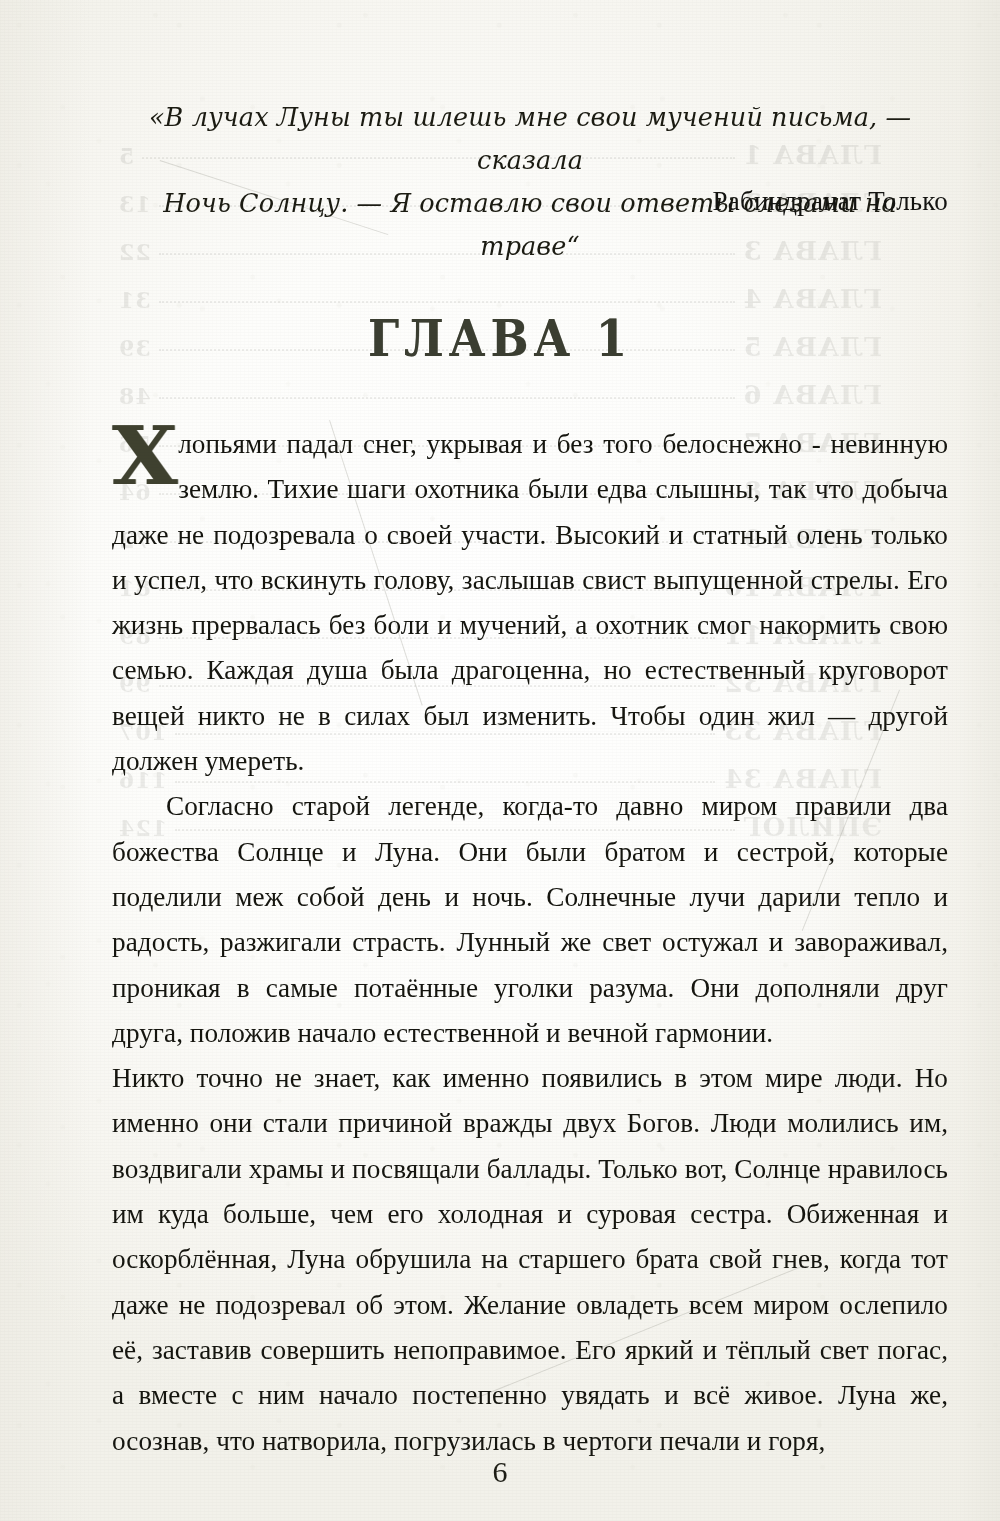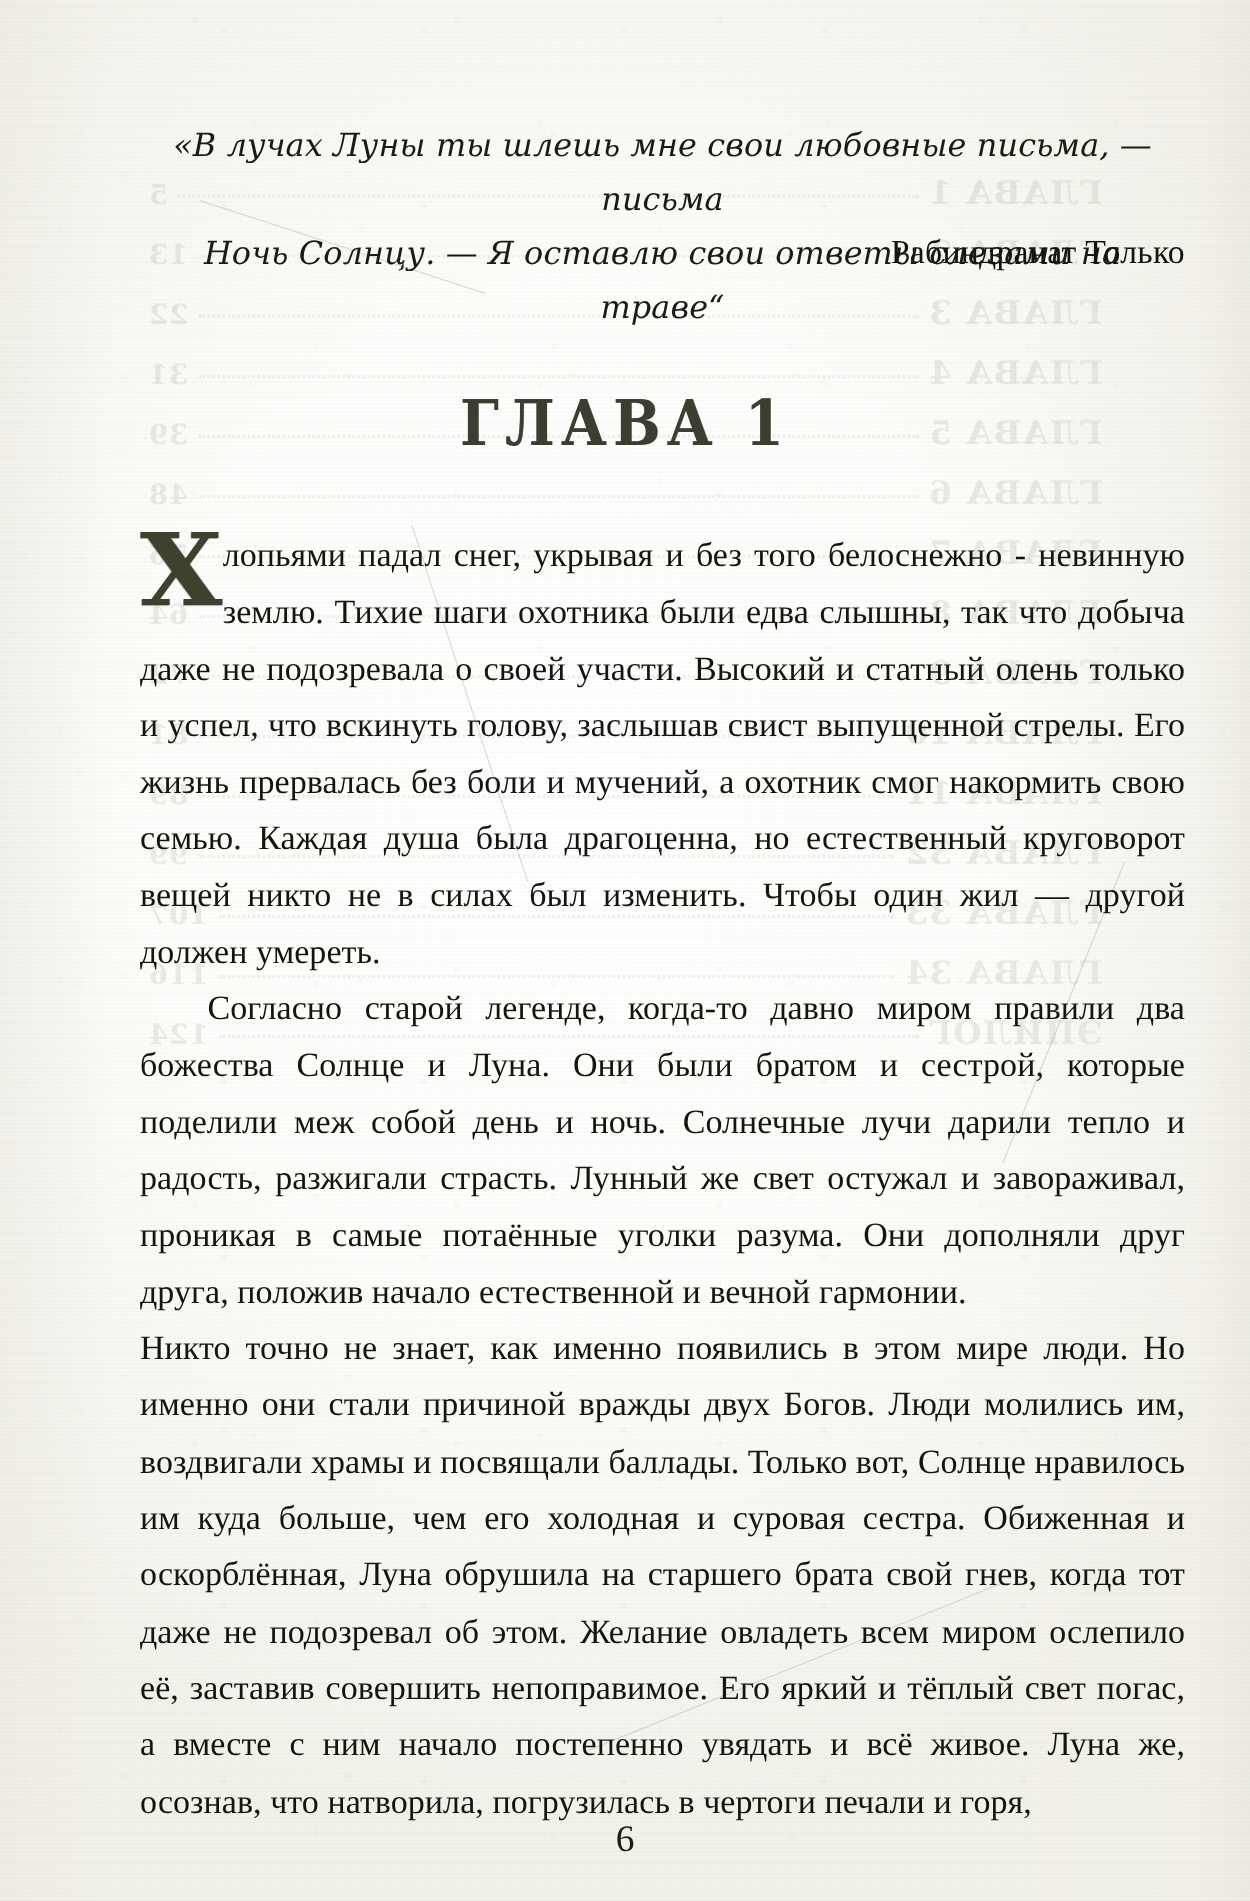--- a/index.html
+++ b/index.html
@@ -297,21 +297,21 @@
   <div class="scan-bands"></div>
 
   <div class="crease" style="left:330px;top:420px;width:300px;height:1px;transform:rotate(72deg);"></div>
   <div class="crease" style="left:900px;top:690px;width:260px;height:1px;transform:rotate(112deg);"></div>
   <div class="crease" style="left:470px;top:1400px;width:360px;height:1px;transform:rotate(-22deg);"></div>
   <div class="crease" style="left:160px;top:160px;width:240px;height:1px;transform:rotate(18deg);"></div>
 
   <div class="content">
 
     <div class="epigraph">
-      <span class="eline">«В лучах Луны ты шлешь мне свои любовные письма, — письма</span>
+      <span class="eline">«В лучах Луны ты шлешь мне свои мучений письма, — сказала</span>
       <span class="eline">Ночь Солнцу. — Я оставлю свои ответы слезами на траве“</span>
     </div>
 
     <div class="epigraph-author">Рабиндранат Только</div>
 
     <h1 class="chapter-title">ГЛАВА 1</h1>
 
     <div class="body-text">
 
       <p class="para"><span class="dropcap">Х</span><span>лопьями падал снег, укрывая и без того белоснежно - невинную землю. Тихие шаги охотника были едва слышны, так что добыча даже не подозревала о своей участи. Высокий и статный олень только и успел, что вскинуть голову, заслышав свист выпущенной стрелы. Его жизнь прервалась без боли и мучений, а охотник смог накормить свою семью. Каждая душа была драгоценна, но естественный круговорот вещей никто не в силах был изменить. Чтобы один жил — другой должен умереть.</span></p>

